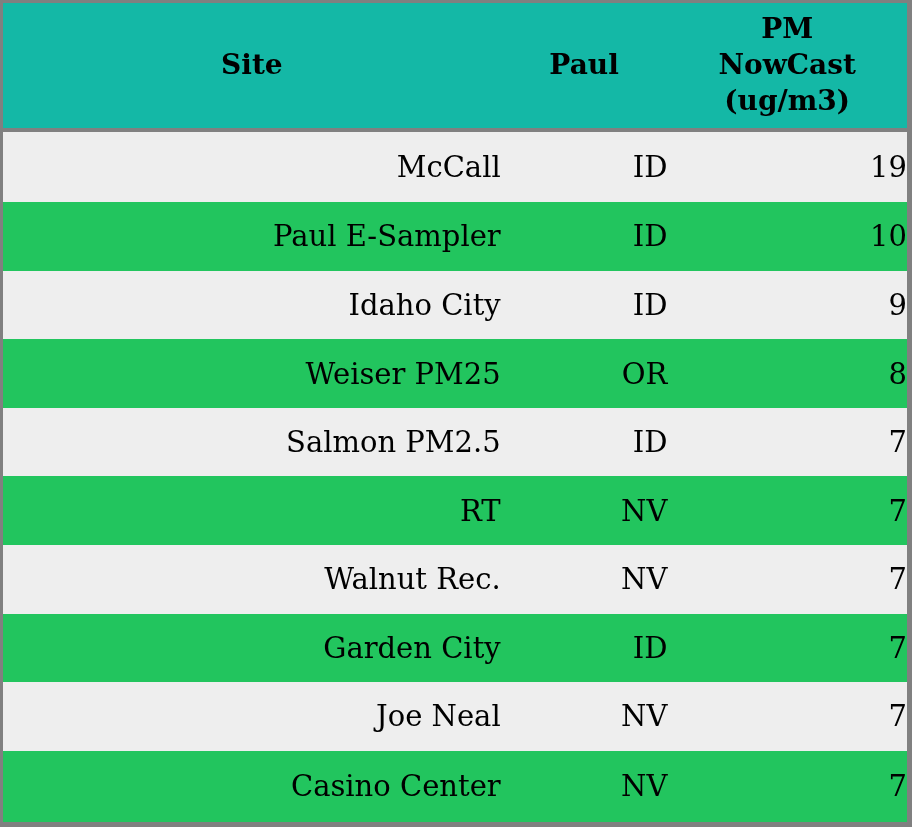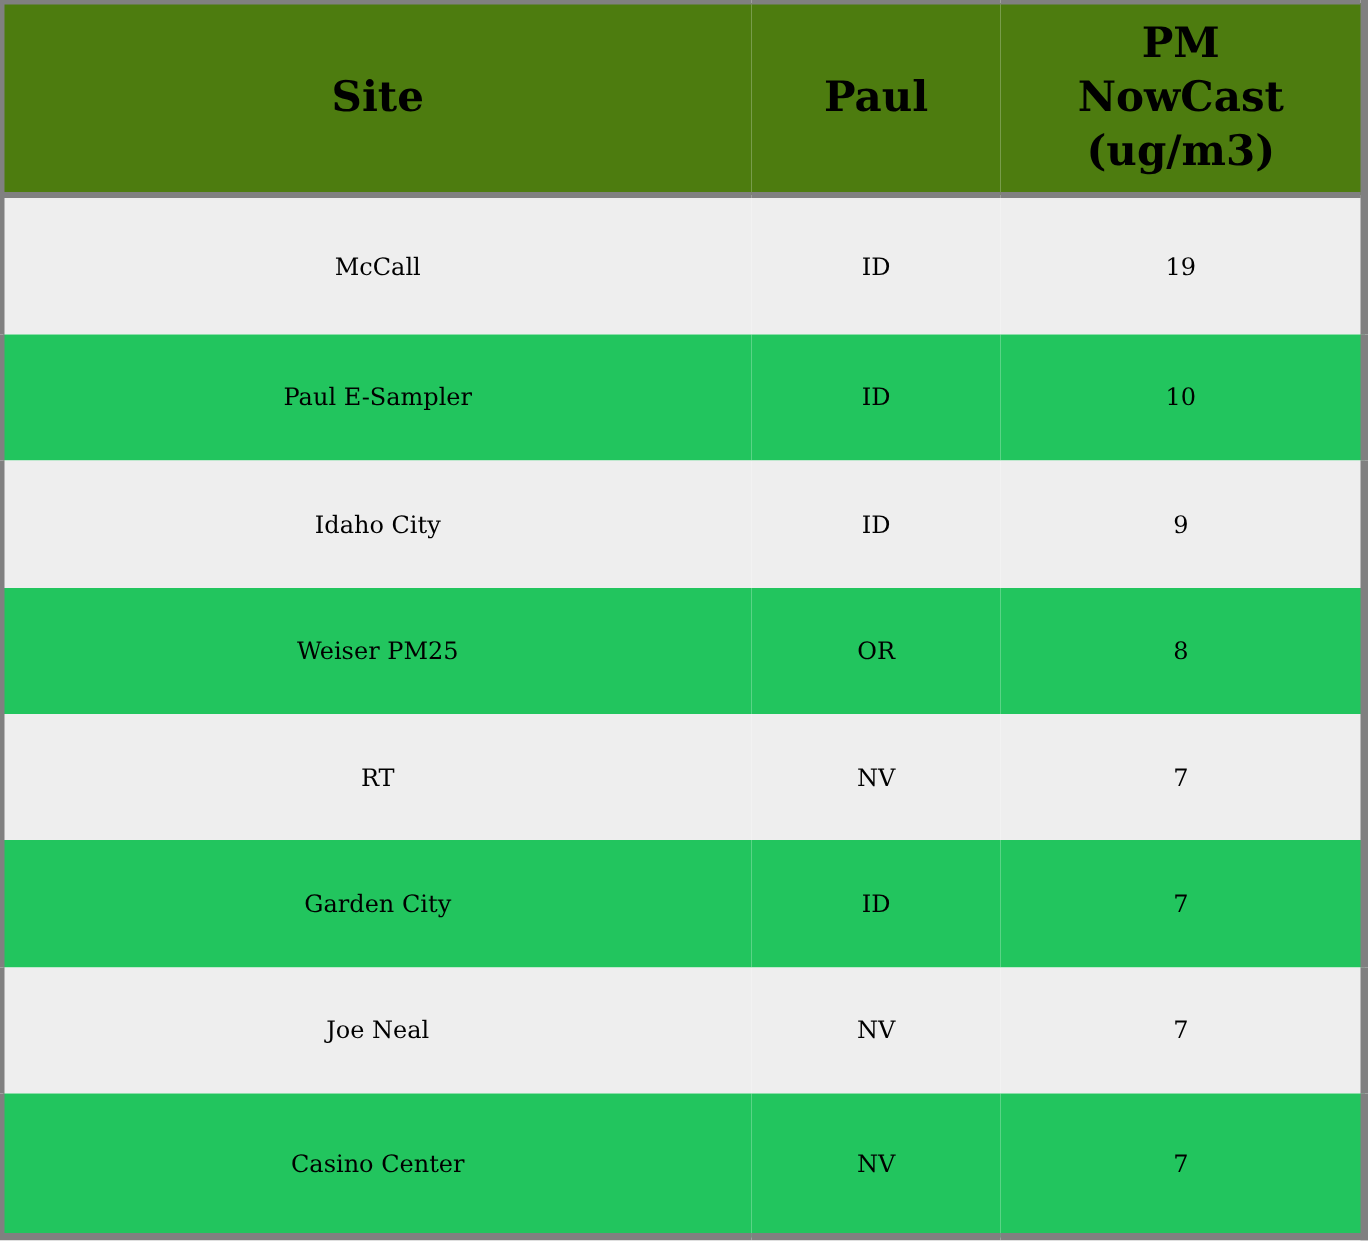--- a/index.html
+++ b/index.html
@@ -16,35 +16,35 @@
     border-color: #808080;
     border-width: 3px 5px 5px 3px;
     font-family: "DejaVu Serif", "Liberation Serif", serif;
     color: #000000;
     box-sizing: border-box;
   }
   .aq-table thead tr {
     height: 128px;
   }
   .aq-table th {
-    background: #4d7c0f;
+    background: #14b8a6;
     border-bottom: 4px solid #808080;
     font-weight: bold;
     font-size: 28px;
     line-height: 1.3;
     text-align: center;
     vertical-align: middle;
     padding: 0;
   }
   .aq-table th .hline {
     display: block;
   }
   .aq-table td {
-    font-size: 16px;
-    text-align: center;
+    font-size: 29px;
+    text-align: right;
     vertical-align: middle;
     padding: 0;
   }
   .aq-table tbody tr {
     background: #22c55e;
   }
   .aq-table tbody tr:nth-child(odd) {
     background: #eeeeee;
   }
 </style>
@@ -83,21 +83,31 @@
         <td>Idaho City</td>
         <td>ID</td>
         <td>9</td>
       </tr>
       <tr>
         <td>Weiser PM25</td>
         <td>OR</td>
         <td>8</td>
       </tr>
       <tr>
+        <td>Salmon PM2.5</td>
+        <td>ID</td>
+        <td>7</td>
+      </tr>
+      <tr>
         <td>RT</td>
+        <td>NV</td>
+        <td>7</td>
+      </tr>
+      <tr>
+        <td>Walnut Rec.</td>
         <td>NV</td>
         <td>7</td>
       </tr>
       <tr>
         <td>Garden City</td>
         <td>ID</td>
         <td>7</td>
       </tr>
       <tr>
         <td>Joe Neal</td>

